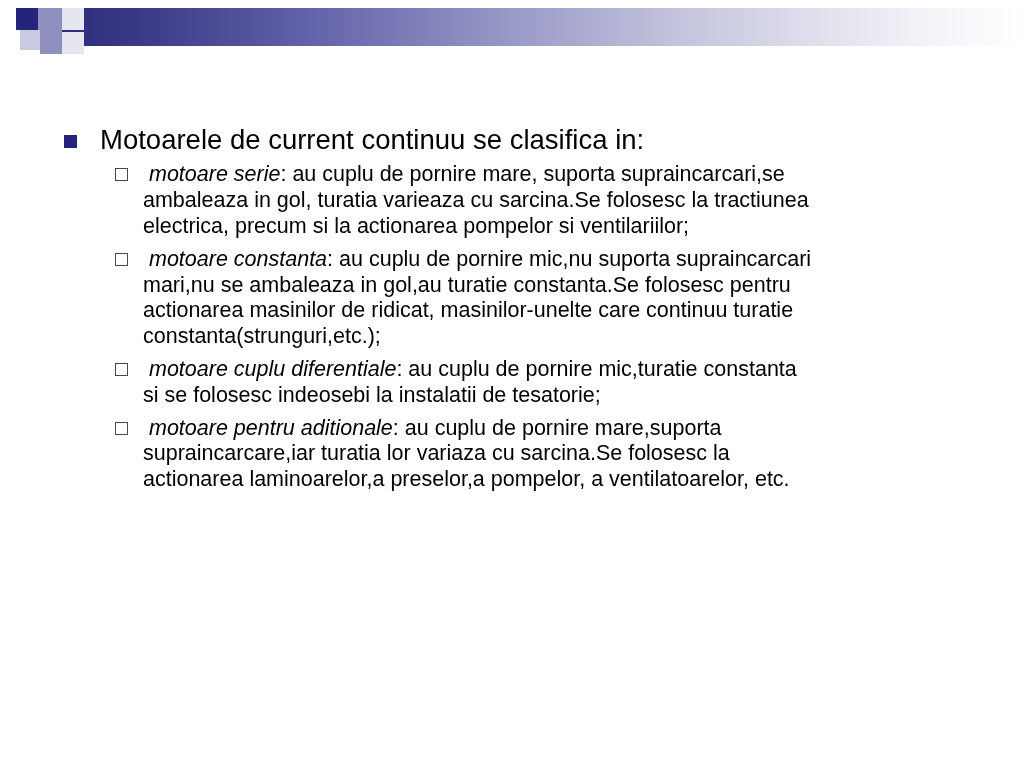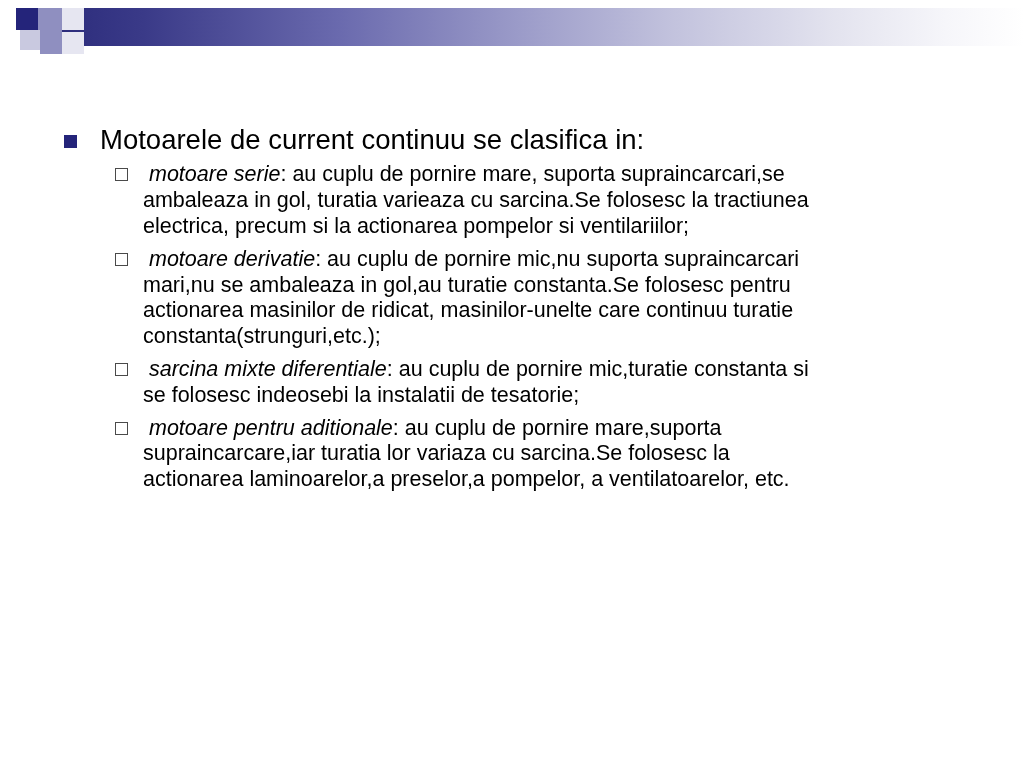--- a/index.html
+++ b/index.html
@@ -126,26 +126,26 @@
 
     <div class="sub-list">
 
       <div class="lvl2">
         <span class="bullet-hollow"></span>
         <span class="term">motoare serie</span><span>: au cuplu de pornire mare, suporta supraincarcari,se ambaleaza in gol, turatia varieaza cu sarcina.Se folosesc la tractiunea electrica, precum si la actionarea pompelor si ventilariilor;</span>
       </div>
 
       <div class="lvl2">
         <span class="bullet-hollow"></span>
-        <span class="term">motoare derivatie</span><span>: au cuplu de pornire mic,nu suporta supraincarcari mari,nu se ambaleaza in gol,au turatie constanta.Se folosesc pentru actionarea masinilor de ridicat, masinilor-unelte care continuu turatie constanta(strunguri,etc.);</span>
+        <span class="term">motoare constanta</span><span>: au cuplu de pornire mic,nu suporta supraincarcari mari,nu se ambaleaza in gol,au turatie constanta.Se folosesc pentru actionarea masinilor de ridicat, masinilor-unelte care continuu turatie constanta(strunguri,etc.);</span>
       </div>
 
       <div class="lvl2">
         <span class="bullet-hollow"></span>
-        <span class="term">sarcina mixte diferentiale</span><span>: au cuplu de pornire mic,turatie constanta si se folosesc indeosebi la instalatii de tesatorie;</span>
+        <span class="term">motoare cuplu diferentiale</span><span>: au cuplu de pornire mic,turatie constanta si se folosesc indeosebi la instalatii de tesatorie;</span>
       </div>
 
       <div class="lvl2">
         <span class="bullet-hollow"></span>
         <span class="term">motoare pentru aditionale</span><span>: au cuplu de pornire mare,suporta supraincarcare,iar turatia lor variaza cu sarcina.Se folosesc la actionarea laminoarelor,a preselor,a pompelor, a ventilatoarelor, etc.</span>
       </div>
 
     </div>
   </div>
 </div>

